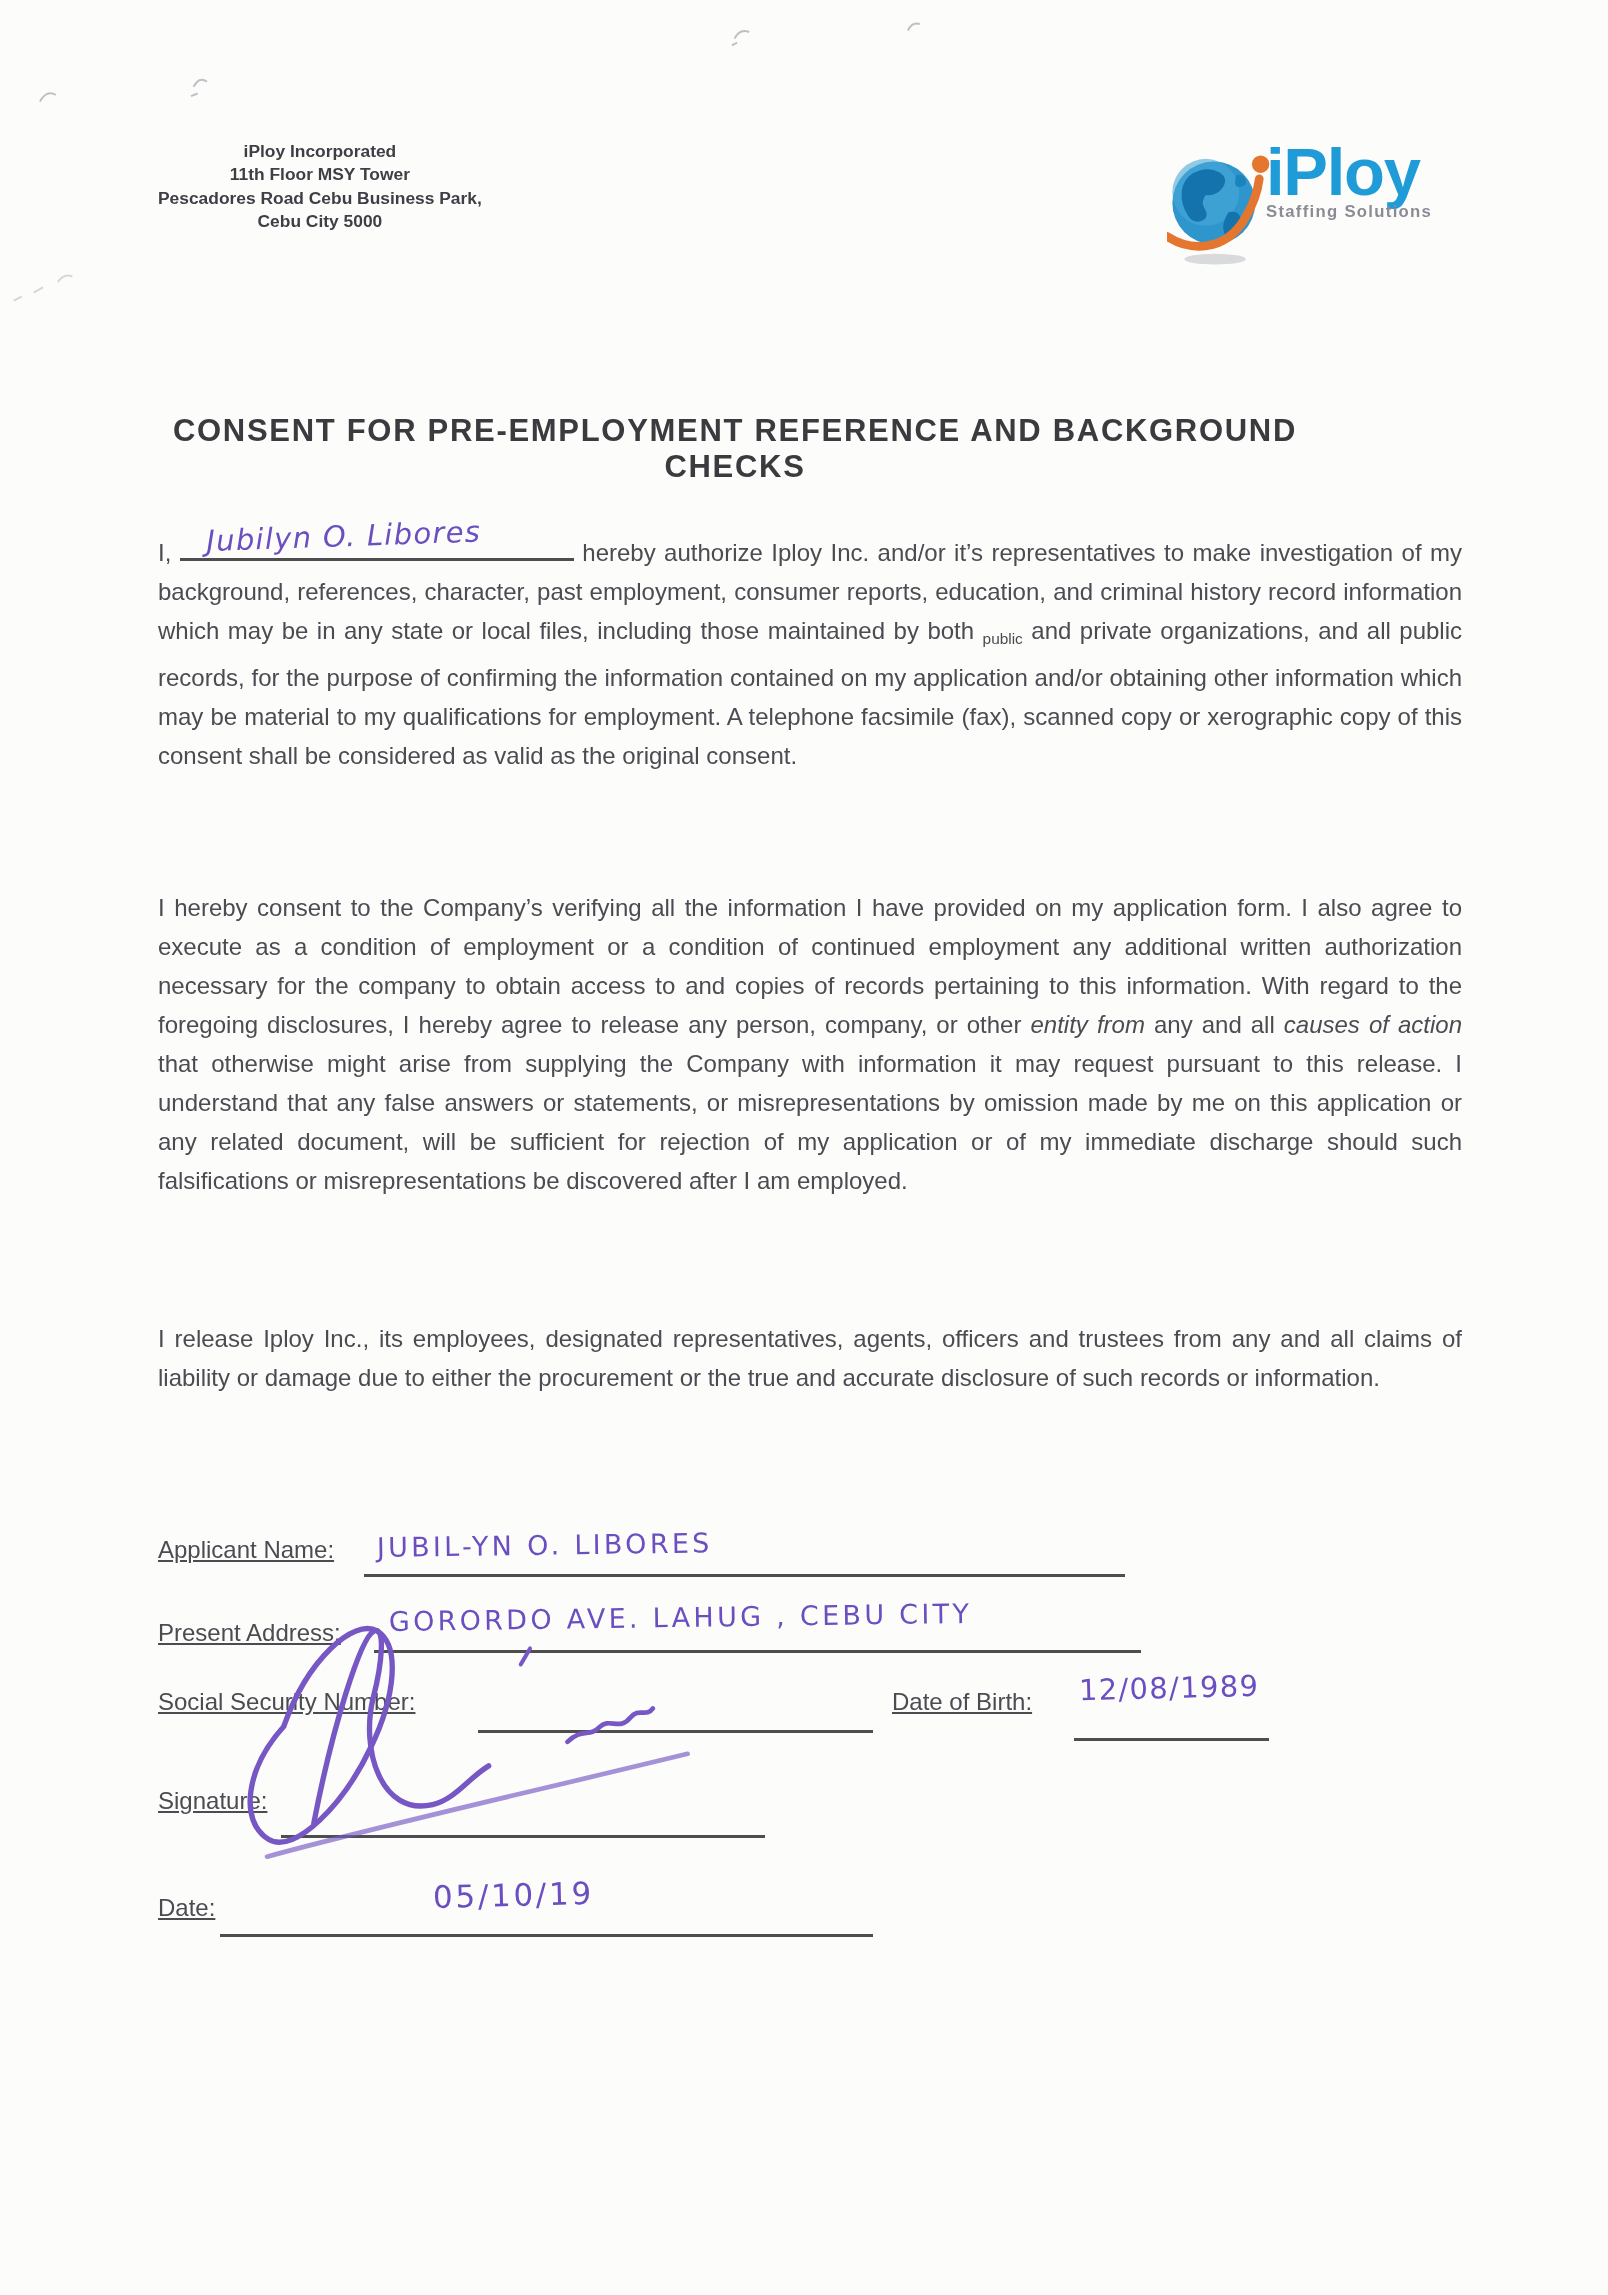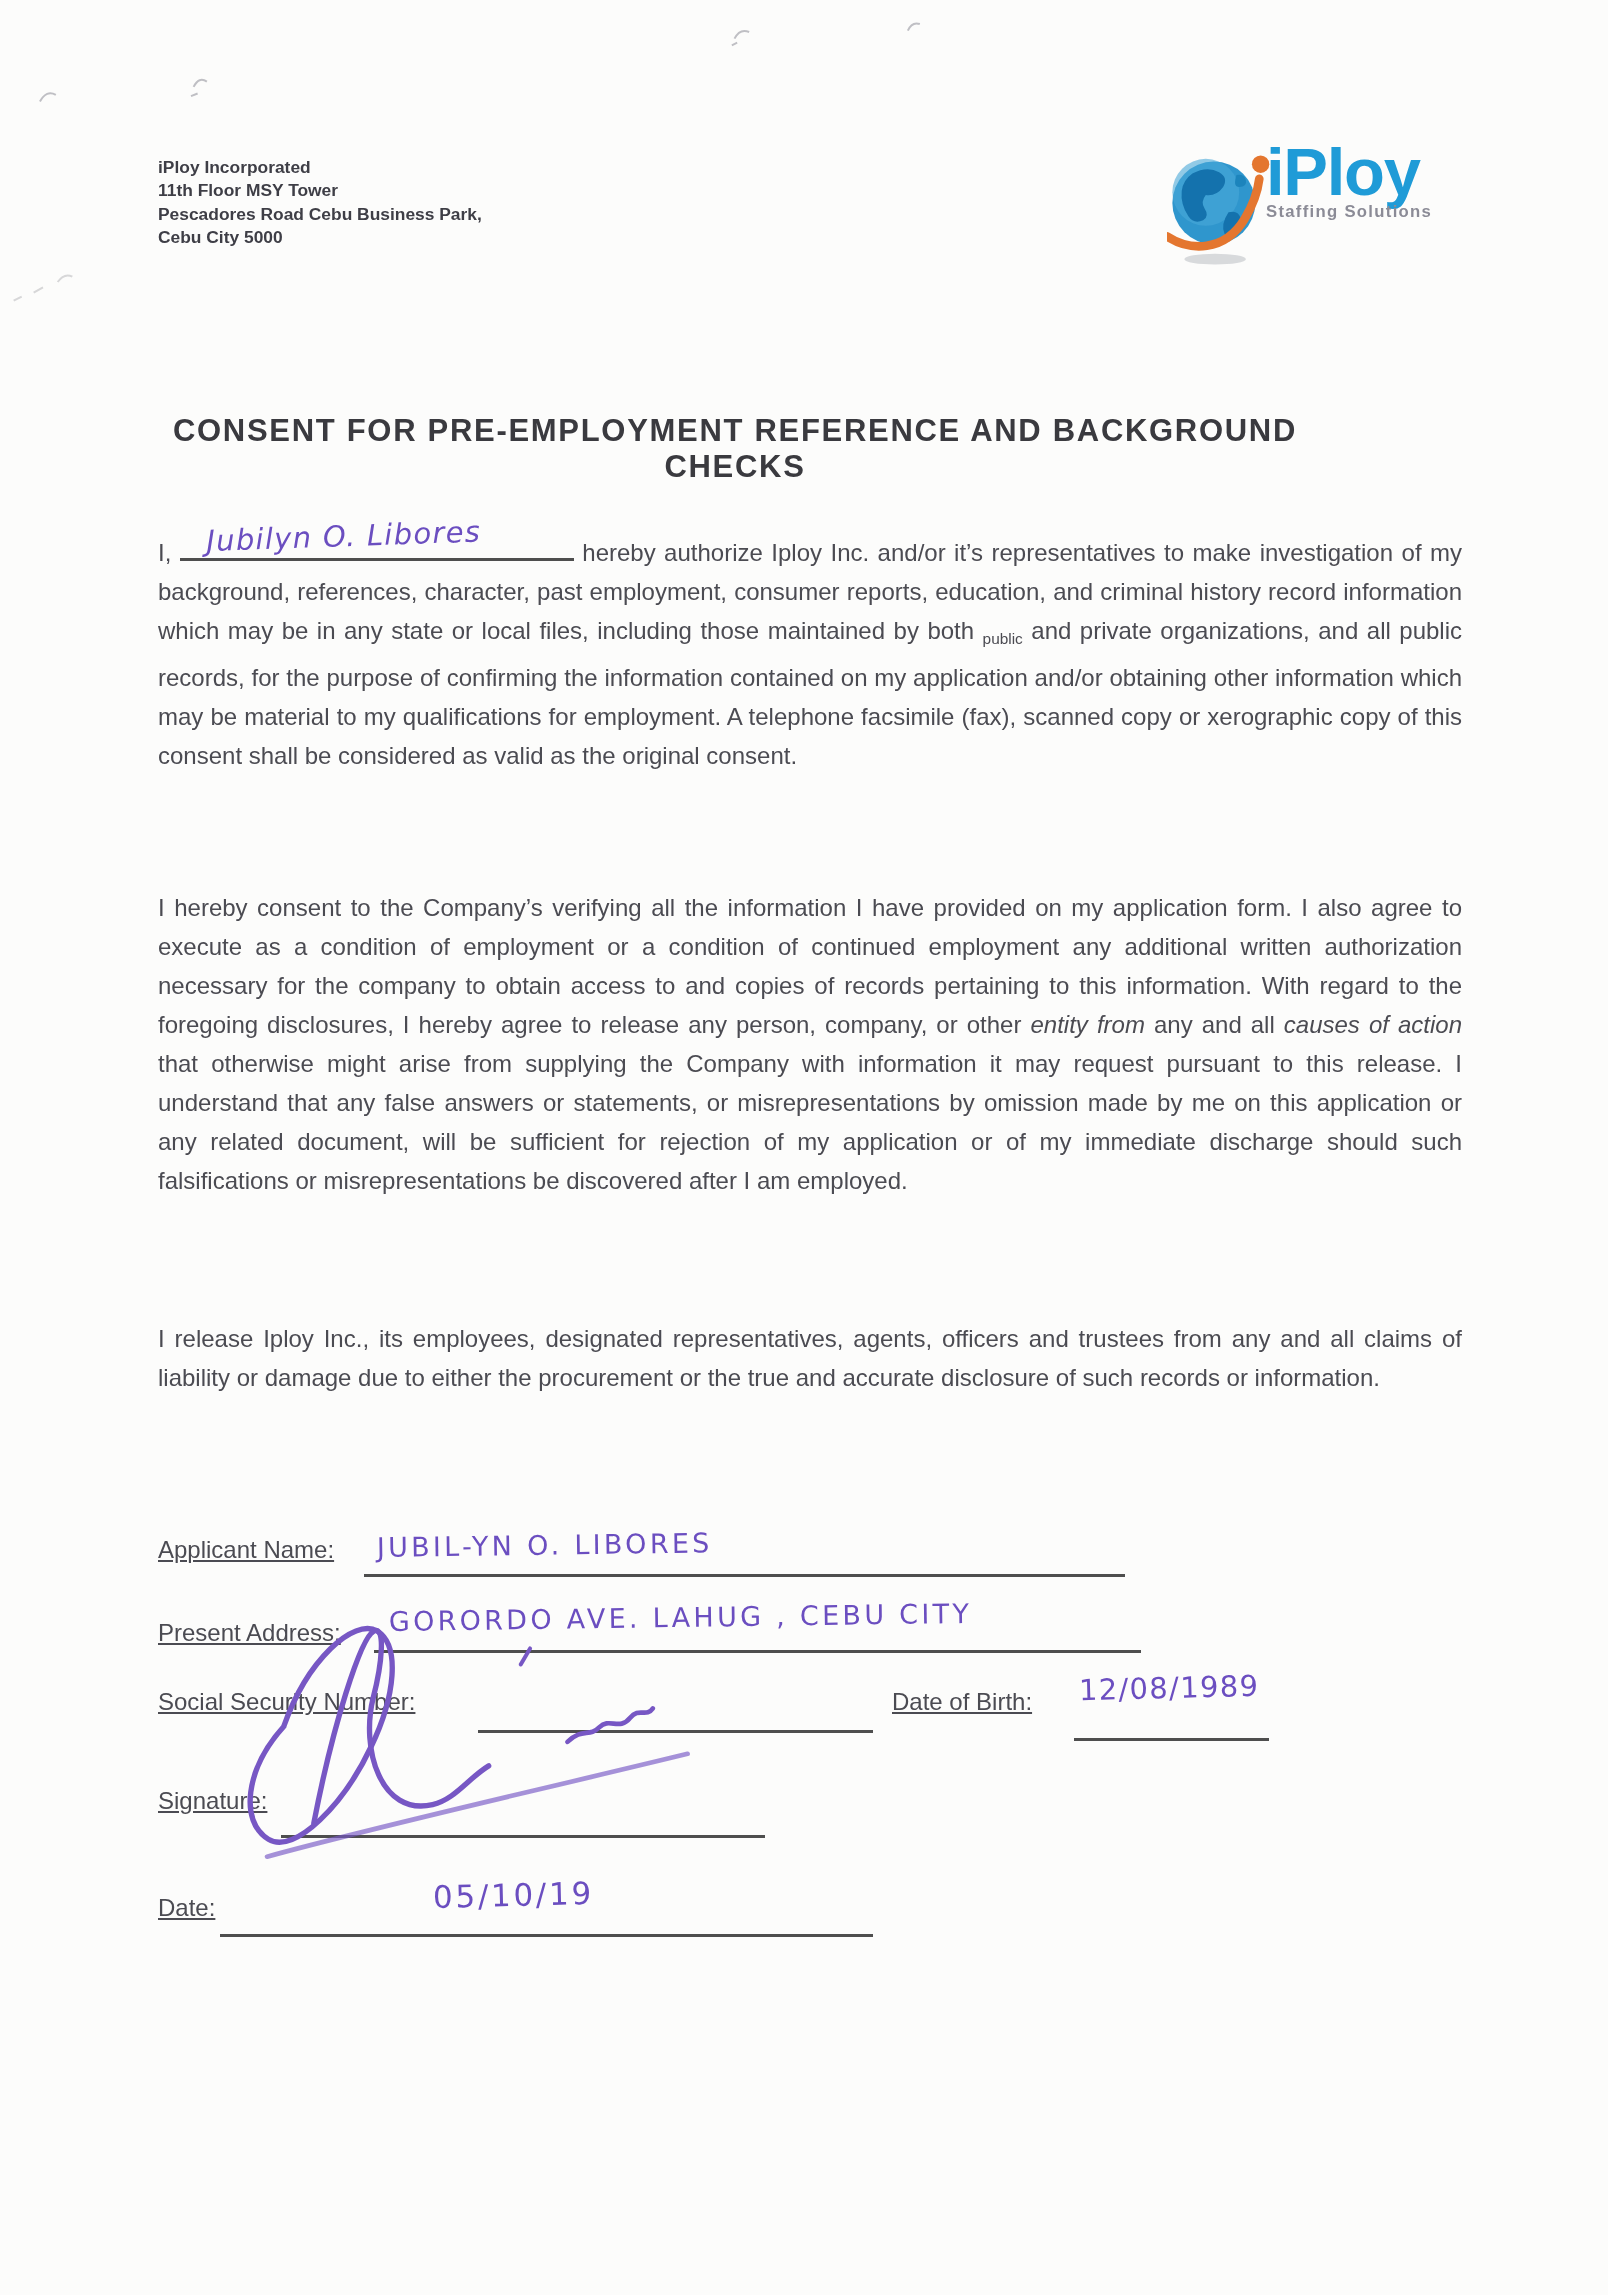--- a/index.html
+++ b/index.html
@@ -6,22 +6,22 @@
   .page{
     position:relative;
     width:1609px;height:2295px;
     background:#fcfcfb;
     font-family:"Liberation Sans", sans-serif;
     color:#4b4b52;
     overflow:hidden;
   }
   
   .address{
-    position:absolute;left:158px;top:156px;
-    font-size:17.4px;line-height:23.4px;font-weight:700;color:#3e3e46;
+    position:absolute;left:158px;top:140px;
+    font-size:17.4px;line-height:23.4px;font-weight:700;color:#3e3e46;text-align:center;
   }
   .logo{position:absolute;left:1167px;top:132px;width:281px;height:140px;}
   .logo-globe{position:absolute;left:0;top:12px;}
   .logo-textcol{position:absolute;left:99px;top:5.3px;}
   .logo-brand{
     font-size:67px;font-weight:700;letter-spacing:-1.3px;line-height:1.05;
     color:#1f9bd7;font-family:"Liberation Sans",sans-serif;
   }
   .logo-tagline{
     margin-top:-5.3px;font-size:16.7px;font-weight:700;letter-spacing:1.3px;color:#8b8b96;

